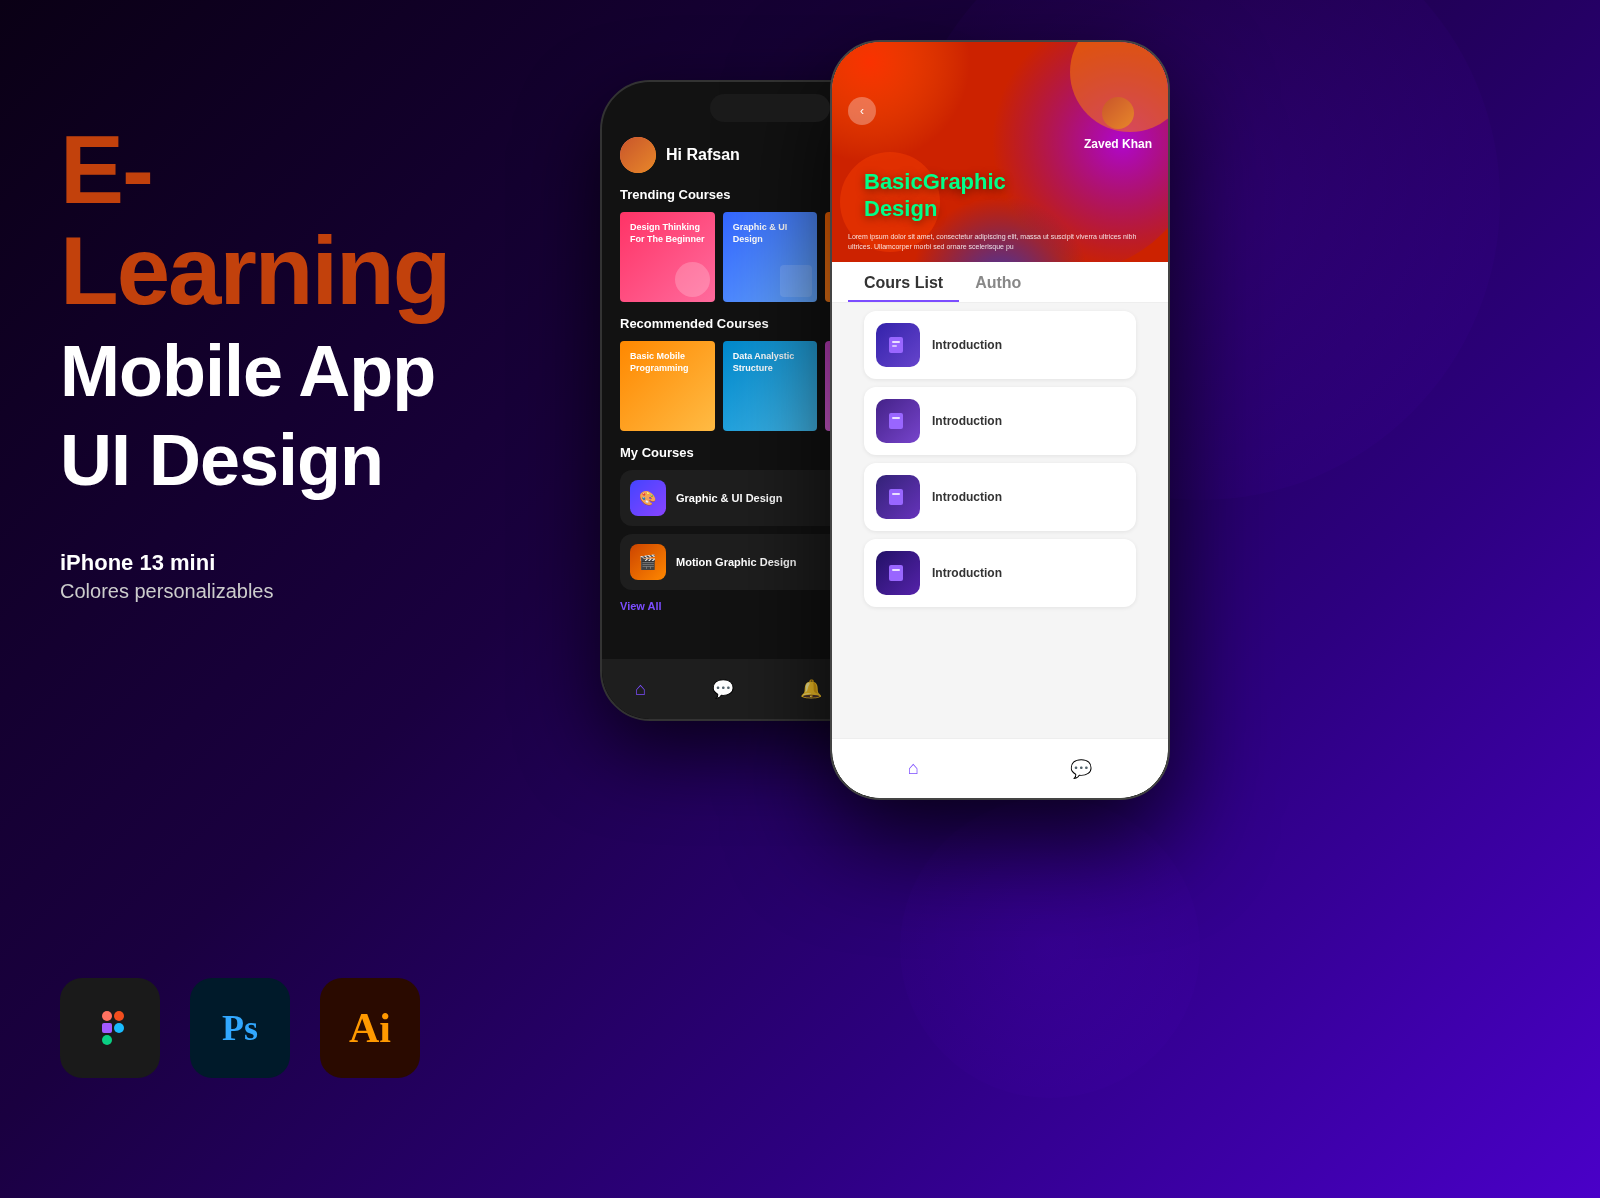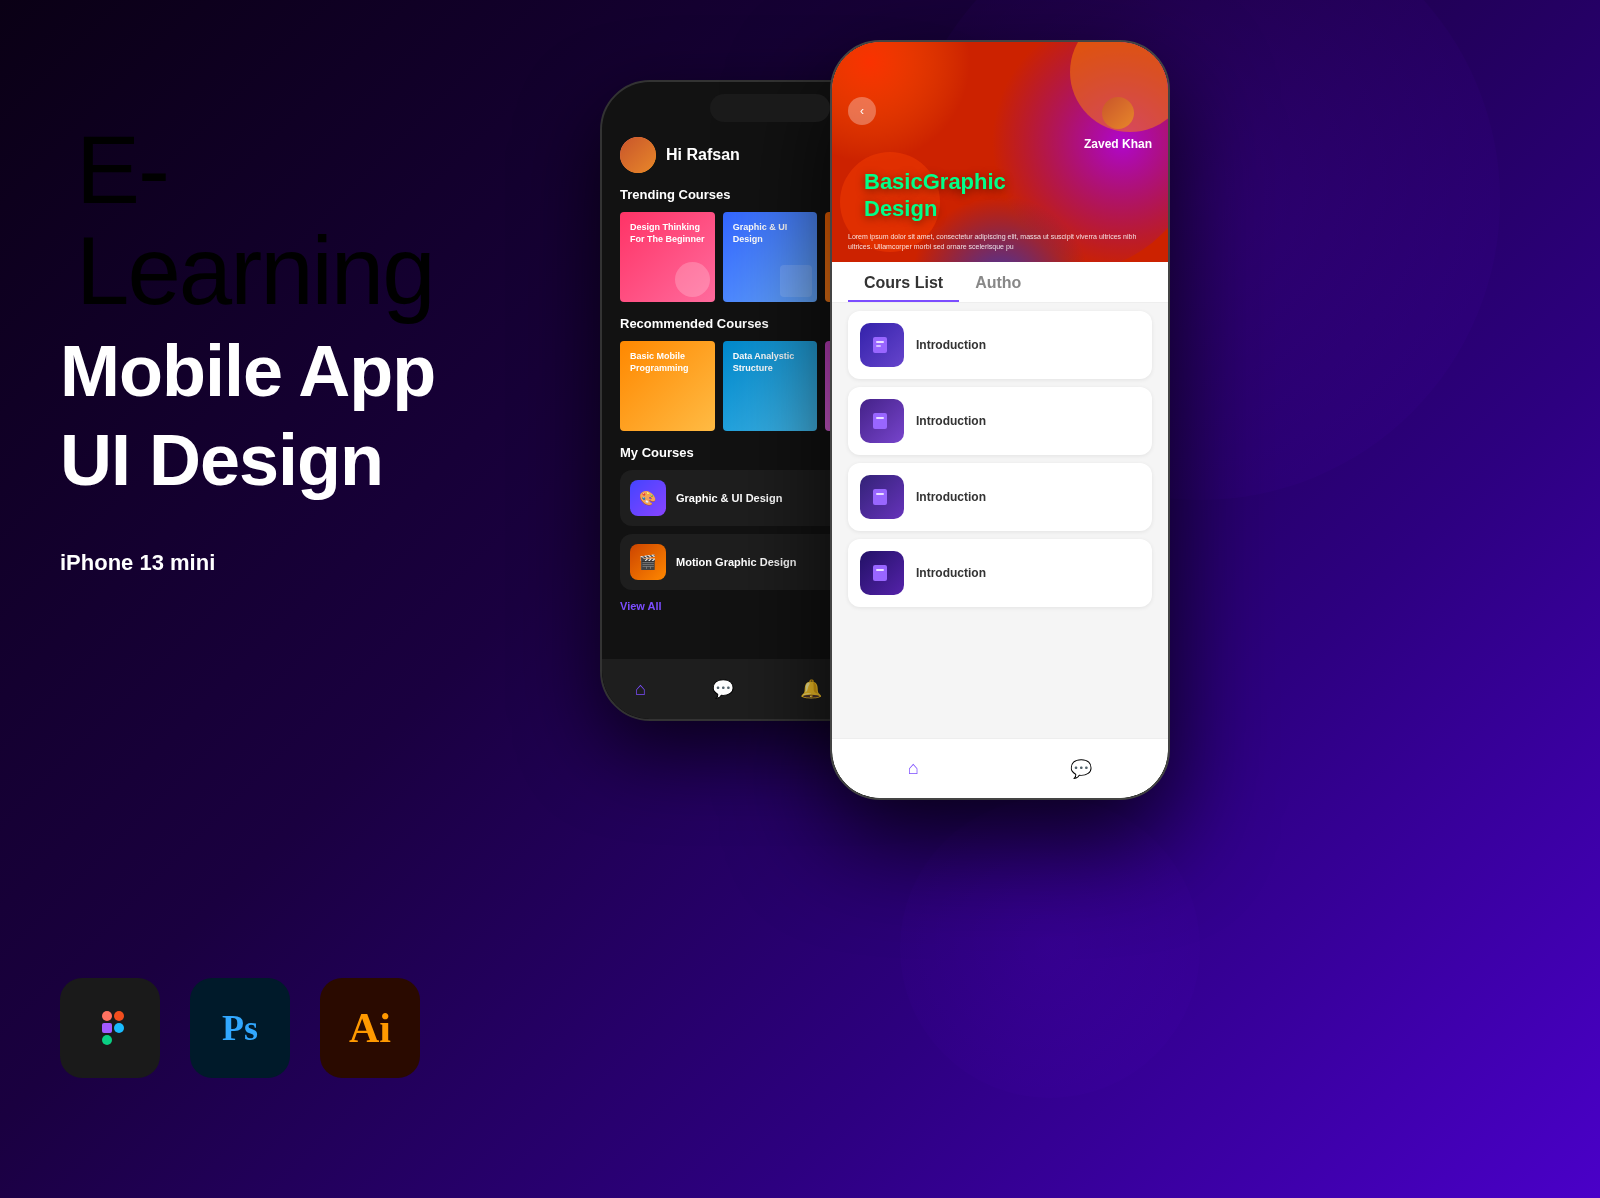--- a/index.html
+++ b/index.html
@@ -19,27 +19,26 @@
       top: 0;
       width: 550px;
       height: 100%;
       padding: 120px 50px 60px 60px;
       display: flex;
       flex-direction: column;
       justify-content: flex-start;
     }
 
     .main-title {
-      color: #000000;
+      color: #c2410c;
       font-size: 96px;
-      font-weight: 400;
+      font-weight: 700;
       line-height: 1.05;
       margin-bottom: 10px;
       letter-spacing: -2px;
-      margin-left: 16px;
     }
 
     .subtitle {
       color: #ffffff;
       font-size: 72px;
       font-weight: 700;
       line-height: 1.1;
       margin-bottom: 10px;
       letter-spacing: -1px;
     }
@@ -471,21 +470,21 @@
       border-bottom: 2px solid transparent;
     }
 
     .tab-item.active {
       color: #333;
       border-bottom: 2px solid #7c4dff;
     }
 
     .course-list {
       background: #f5f5f5;
-      padding: 8px 16px;
+      padding: 8px 32px;
       overflow: hidden;
     }
 
     .course-list-item {
       display: flex;
       align-items: center;
       background: #ffffff;
       border-radius: 12px;
       padding: 12px;
       margin-bottom: 8px;
@@ -556,20 +555,21 @@
 
 <div class="bg-circle" style="width:600px;height:600px;top:-100px;right:100px;opacity:0.4;"></div>
 <div class="bg-circle" style="width:300px;height:300px;bottom:100px;right:400px;opacity:0.3;"></div>
 
 <div class="left-section">
   <h1 class="main-title">E-Learning</h1>
   <h1 class="subtitle">Mobile App</h1>
   <h1 class="ui-design">UI Design</h1>
   <div class="device-info">
     <div class="device-name">iPhone 13 mini</div>
+    <div class="device-colors">Colores personalizables</div>
   </div>
 </div>
 
 <div class="tools-section">
 
   <div class="tool-icon tool-figma">
     <svg width="50" height="50" viewBox="0 0 50 50">
       <rect x="17" y="8" width="10" height="10" rx="5" fill="#ff7262"></rect>
       <rect x="17" y="20" width="10" height="10" rx="2" fill="#a259ff"></rect>
       <rect x="17" y="32" width="10" height="10" rx="5" fill="#0acf83"></rect>

